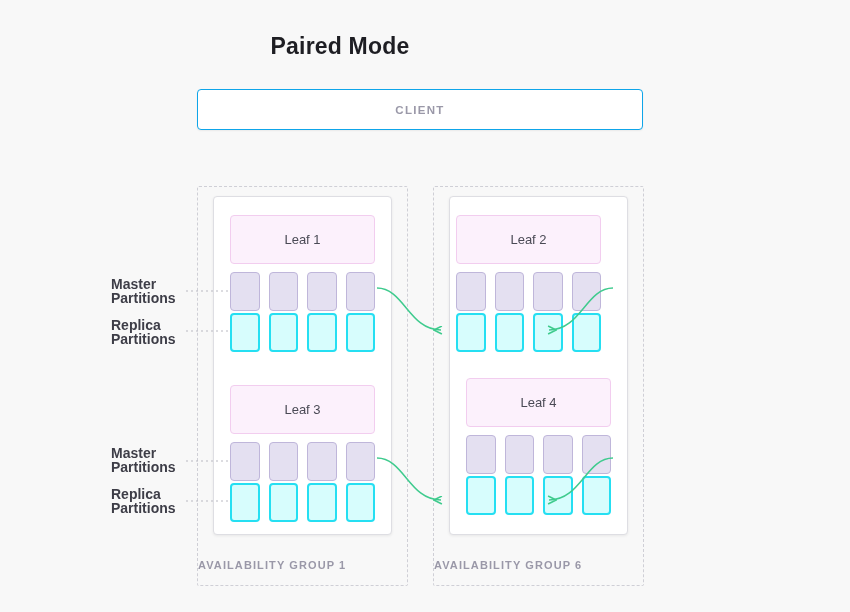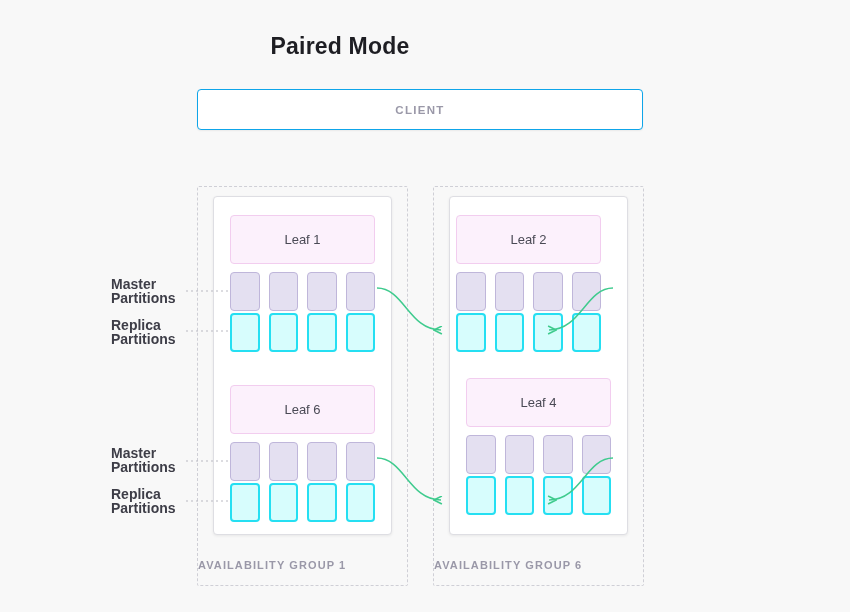--- a/index.html
+++ b/index.html
@@ -192,21 +192,21 @@
         </div>
         <div class="part-row replicas">
           <div class="part replica"></div>
           <div class="part replica"></div>
           <div class="part replica"></div>
           <div class="part replica"></div>
         </div>
       </div>
       <div class="leaf-block" style="left: 230px; top: 385px;">
         <div class="leaf-box">
-          <span>Leaf 6</span>
+          <span>Leaf 3</span>
         </div>
         <div class="part-row masters">
           <div class="part master"></div>
           <div class="part master"></div>
           <div class="part master"></div>
           <div class="part master"></div>
         </div>
         <div class="part-row replicas">
           <div class="part replica"></div>
           <div class="part replica"></div>

